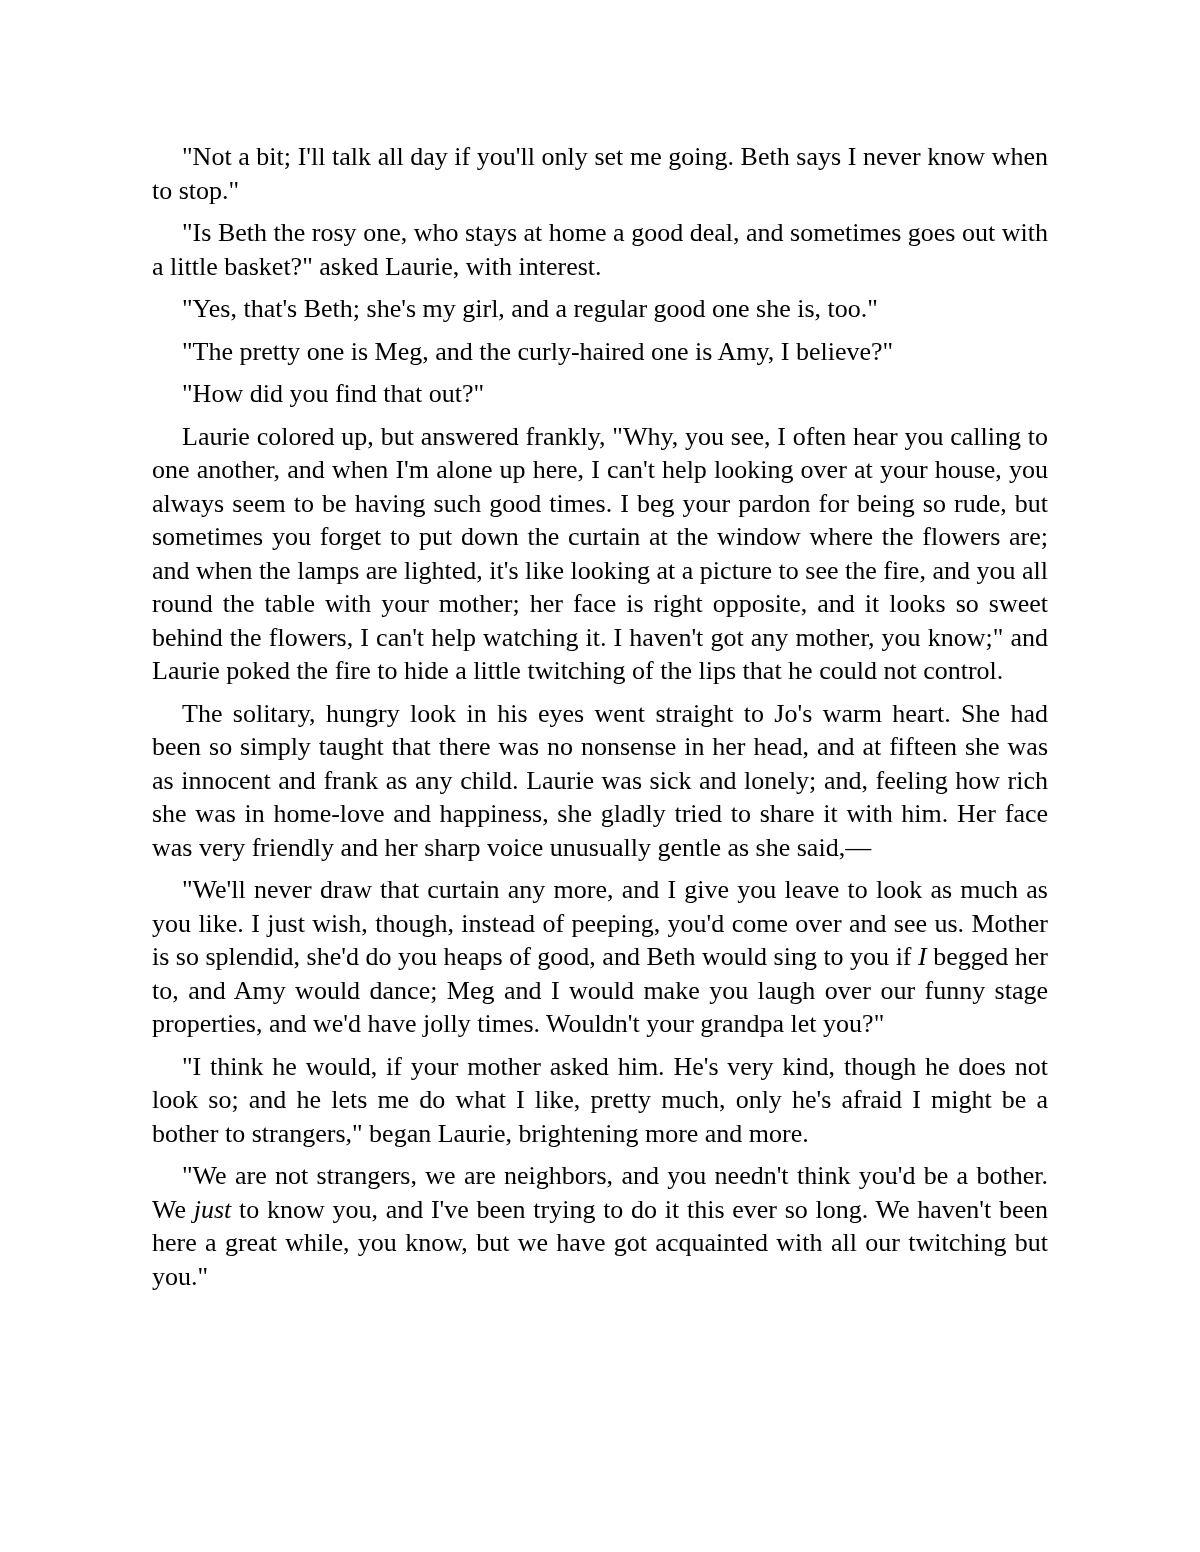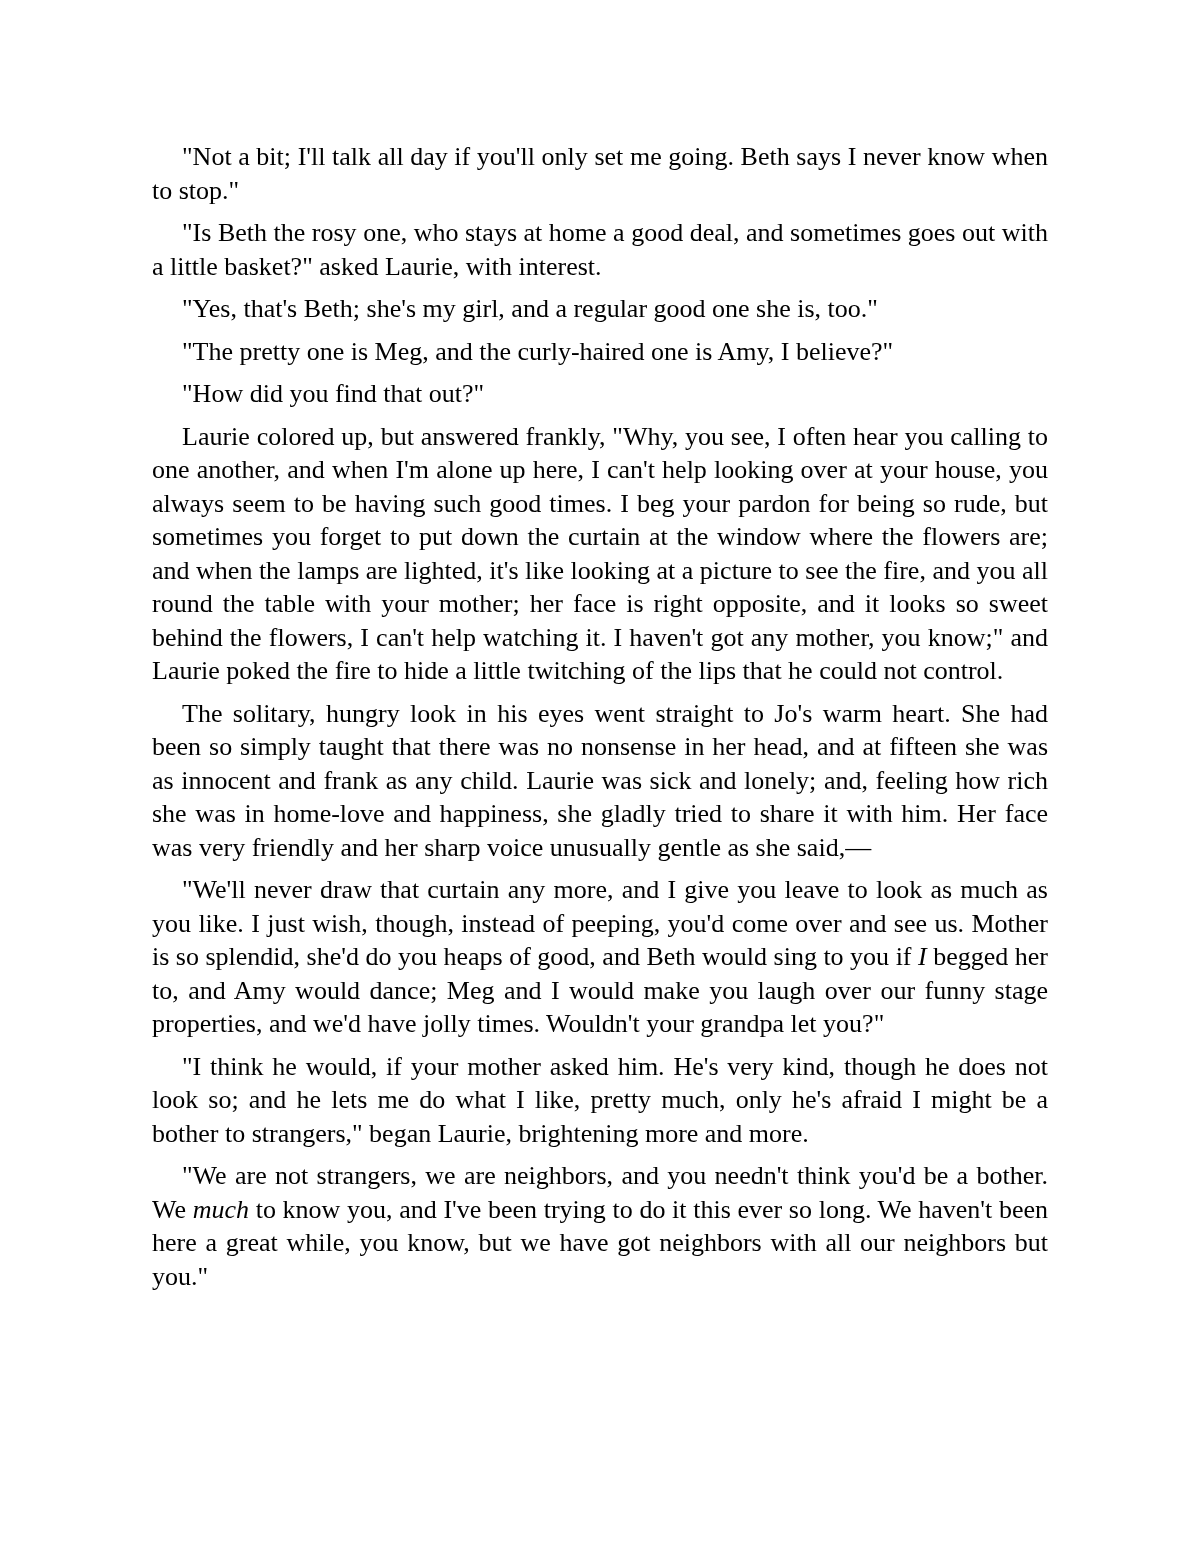--- a/index.html
+++ b/index.html
@@ -39,15 +39,15 @@
   <main class="text-block">
       <p><span>"Not a bit; I'll talk all day if you'll only set me going. Beth says I never know when to stop."</span></p>
       <p><span>"Is Beth the rosy one, who stays at home a good deal, and sometimes goes out with a little basket?" asked Laurie, with interest.</span></p>
       <p><span>"Yes, that's Beth; she's my girl, and a regular good one she is, too."</span></p>
       <p><span>"The pretty one is Meg, and the curly-haired one is Amy, I believe?"</span></p>
       <p><span>"How did you find that out?"</span></p>
       <p><span>Laurie colored up, but answered frankly, "Why, you see, I often hear you calling to one another, and when I'm alone up here, I can't help looking over at your house, you always seem to be having such good times. I beg your pardon for being so rude, but sometimes you forget to put down the curtain at the window where the flowers are; and when the lamps are lighted, it's like looking at a picture to see the fire, and you all round the table with your mother; her face is right opposite, and it looks so sweet behind the flowers, I can't help watching it. I haven't got any mother, you know;" and Laurie poked the fire to hide a little twitching of the lips that he could not control.</span></p>
       <p><span>The solitary, hungry look in his eyes went straight to Jo's warm heart. She had been so simply taught that there was no nonsense in her head, and at fifteen she was as innocent and frank as any child. Laurie was sick and lonely; and, feeling how rich she was in home-love and happiness, she gladly tried to share it with him. Her face was very friendly and her sharp voice unusually gentle as she said,—</span></p>
       <p><span>"We'll never draw that curtain any more, and I give you leave to look as much as you like. I just wish, though, instead of peeping, you'd come over and see us. Mother is so splendid, she'd do you heaps of good, and Beth would sing to you if </span><i>I</i><span> begged her to, and Amy would dance; Meg and I would make you laugh over our funny stage properties, and we'd have jolly times. Wouldn't your grandpa let you?"</span></p>
       <p><span>"I think he would, if your mother asked him. He's very kind, though he does not look so; and he lets me do what I like, pretty much, only he's afraid I might be a bother to strangers," began Laurie, brightening more and more.</span></p>
-      <p><span>"We are not strangers, we are neighbors, and you needn't think you'd be a bother. We </span><i>much</i><span> to know you, and I've been trying to do it this ever so long. We haven't been here a great while, you know, but we have got neighbors with all our neighbors but you."</span></p>
+      <p><span>"We are not strangers, we are neighbors, and you needn't think you'd be a bother. We </span><i>just</i><span> to know you, and I've been trying to do it this ever so long. We haven't been here a great while, you know, but we have got acquainted with all our twitching but you."</span></p>
     </main>
 </div>
 
 </body></html>

